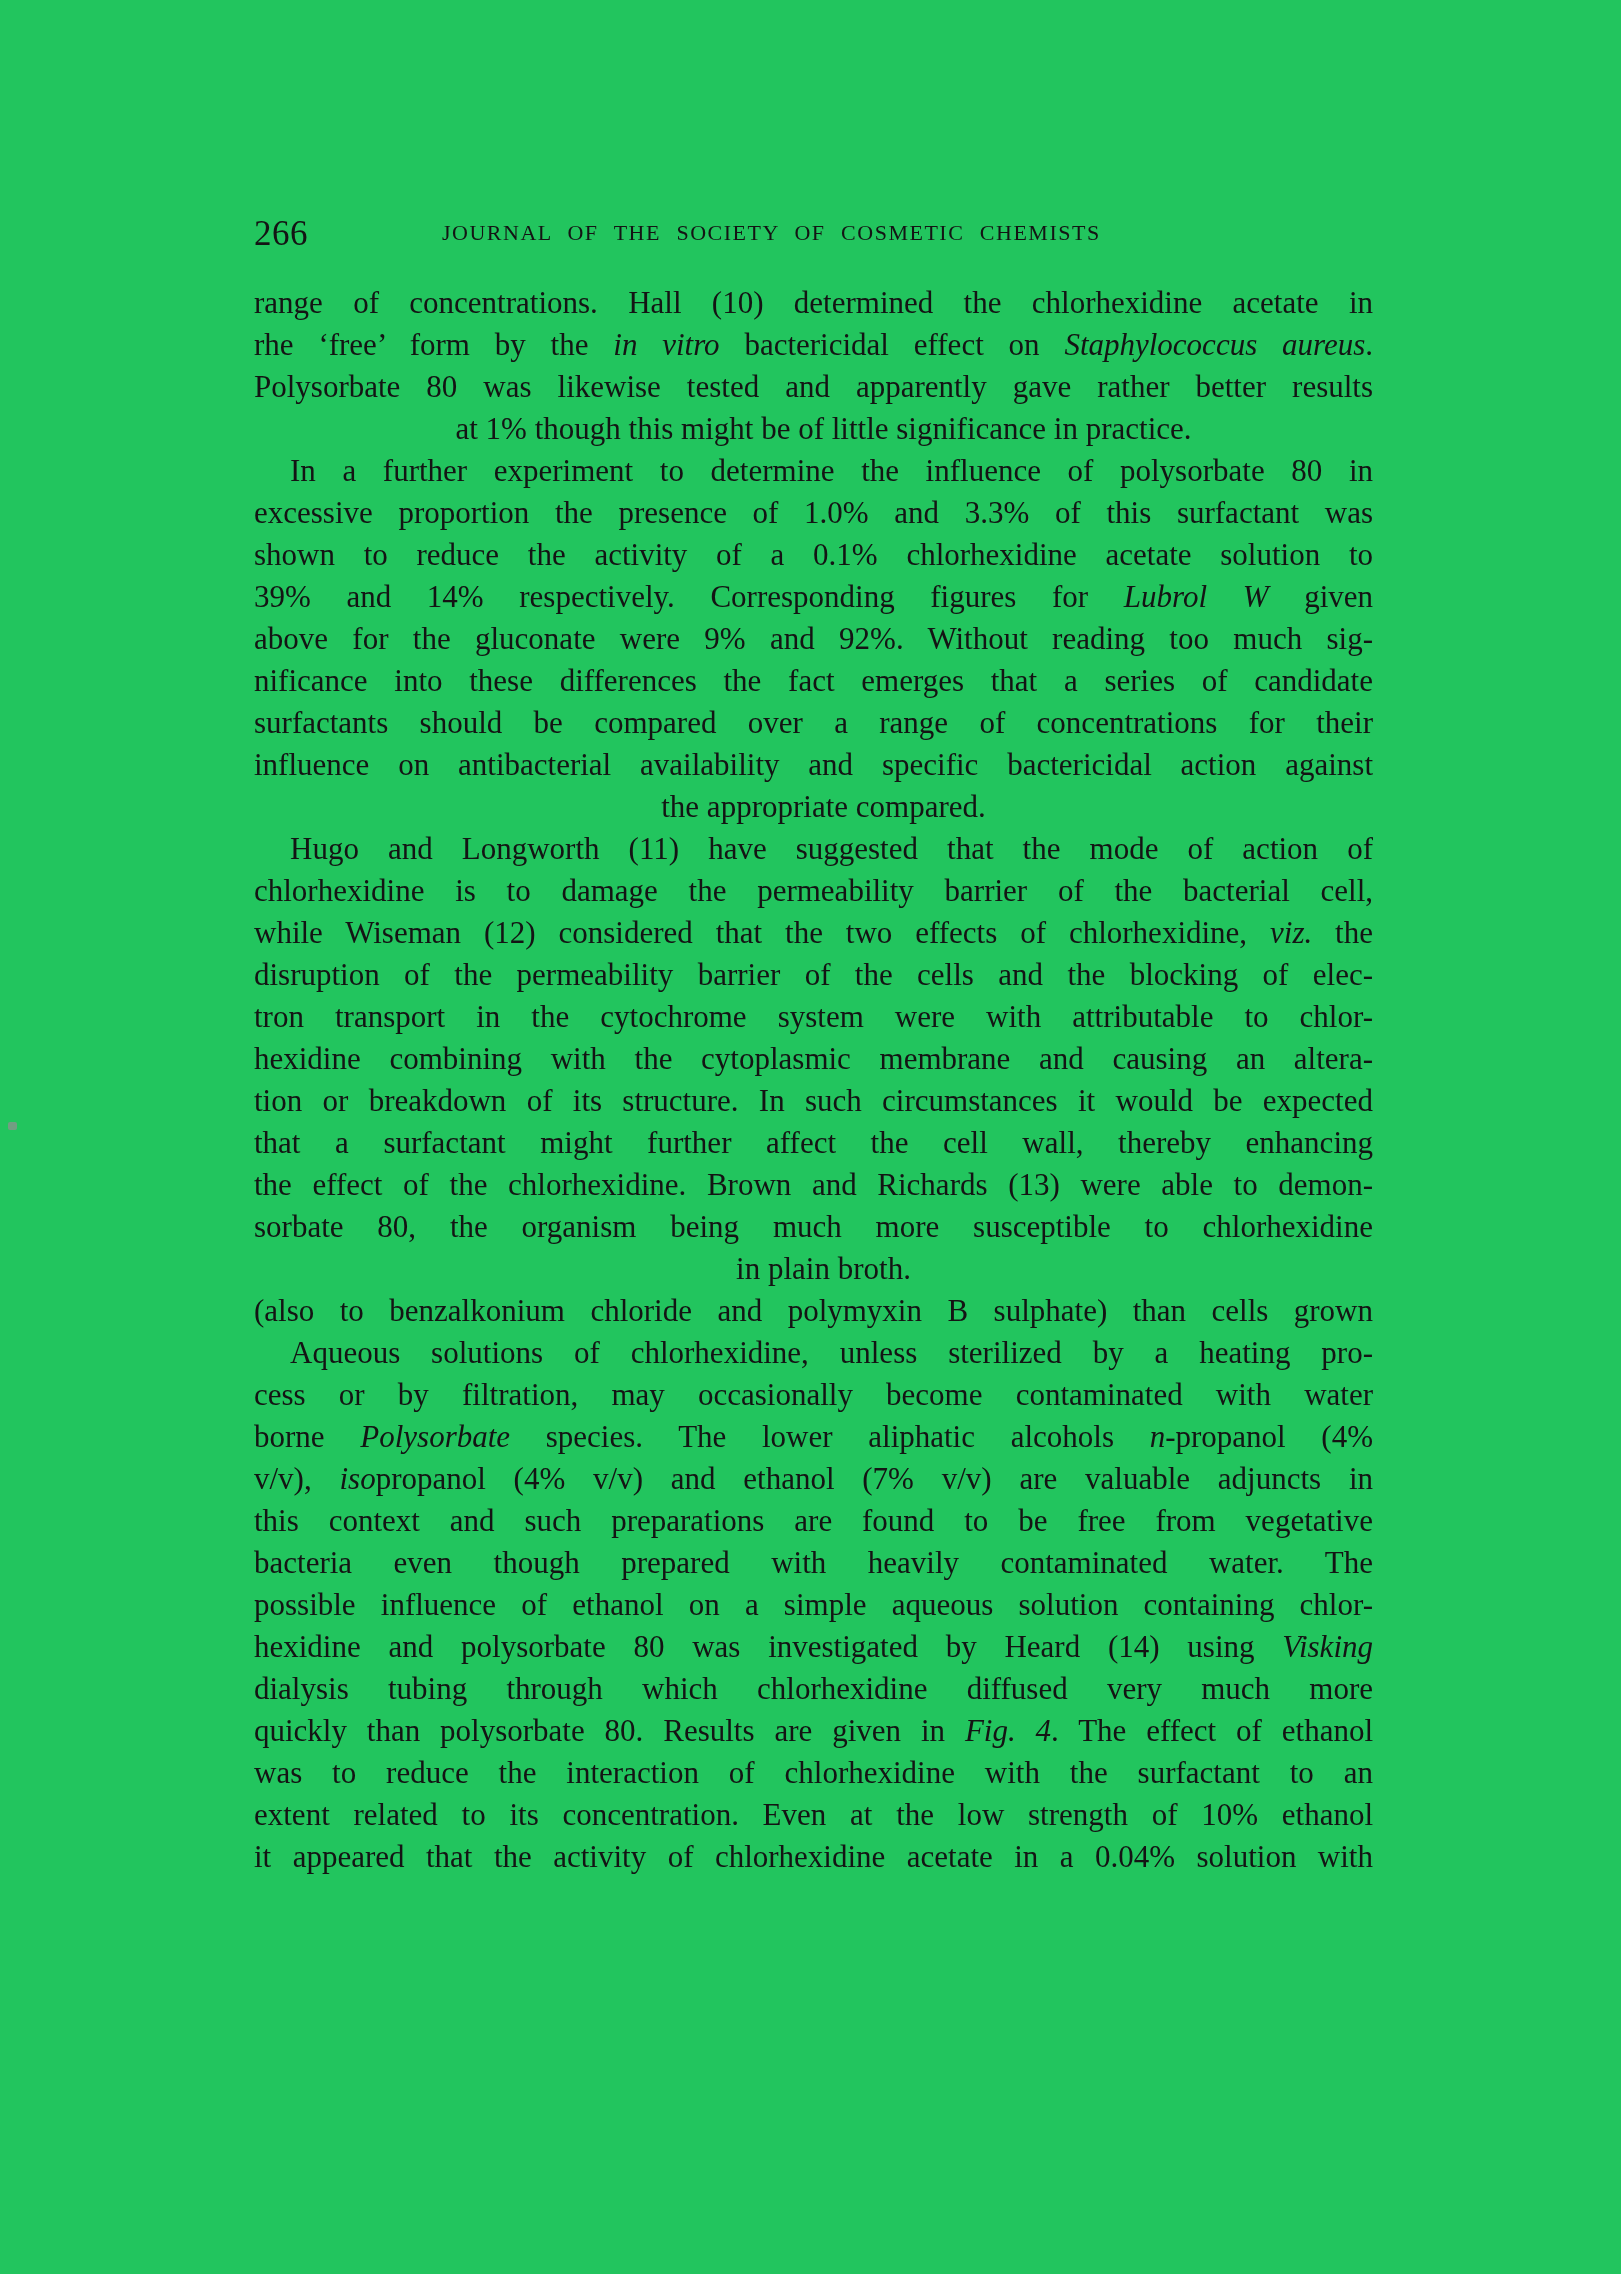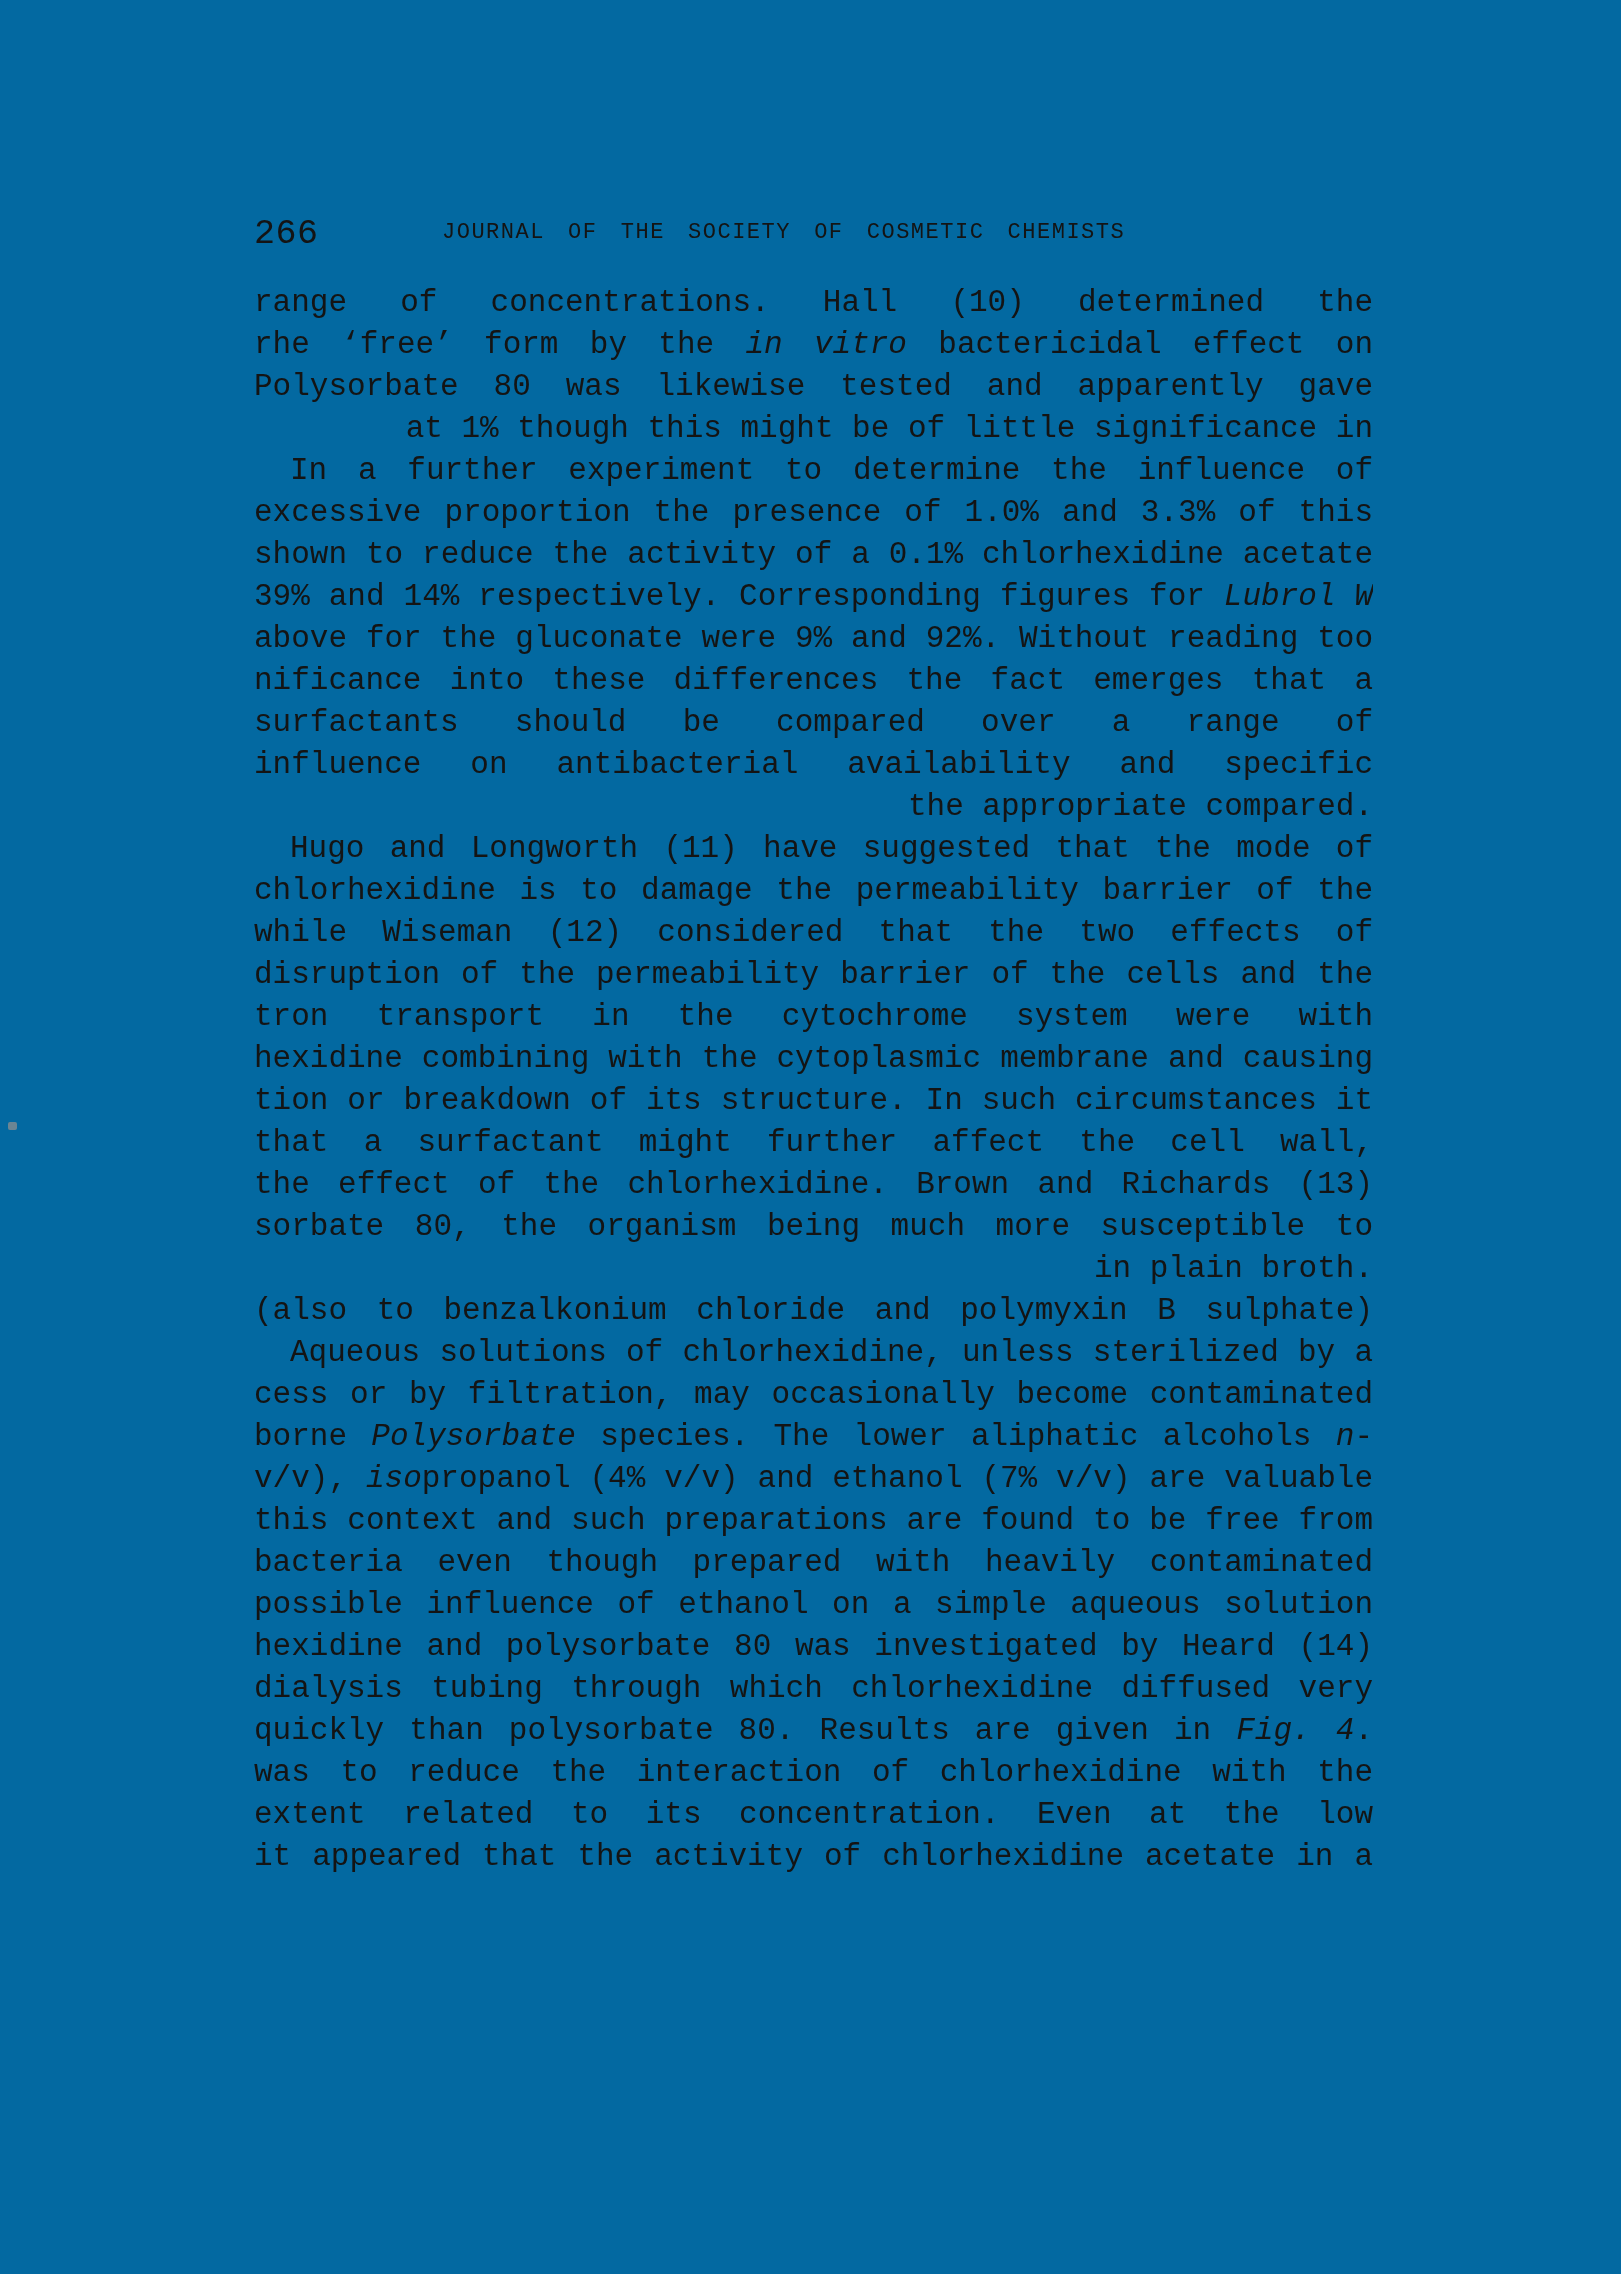--- a/index.html
+++ b/index.html
@@ -4,23 +4,23 @@
 <style>
   html, body {
     margin: 0;
     padding: 0;
     background: #e8e8e8;
   }
   .page {
     position: relative;
     width: 1621px;
     height: 2275px;
-    background: #0369a1;
+    background: #22c55e;
     color: #141414;
-    font-family: Liberation Mono, monospace;
+    font-family: Liberation Serif, serif;
     overflow: hidden;
   }
   
   .running-head {
     position: absolute;
     top: 214px;
     left: 254px;
     width: 1119px;
     height: 38px;
   }
@@ -57,21 +57,21 @@
     white-space: normal;
   }
   
   .line:not(.last)::after {
     content: "";
     display: inline-block;
     width: 100%;
     height: 0;
   }
   .line.indent { text-indent: 36px; }
-  .line.last { text-align: right; margin-left: 20px; }
+  .line.last { text-align: center; margin-left: 20px; }
   .it { font-style: italic; }
   
   .scan-speck {
     position: absolute;
     left: 7.5px;
     top: 1122px;
     width: 9.4px;
     height: 7.5px;
     background: #8f8f8f;
     border-radius: 1.9px;

